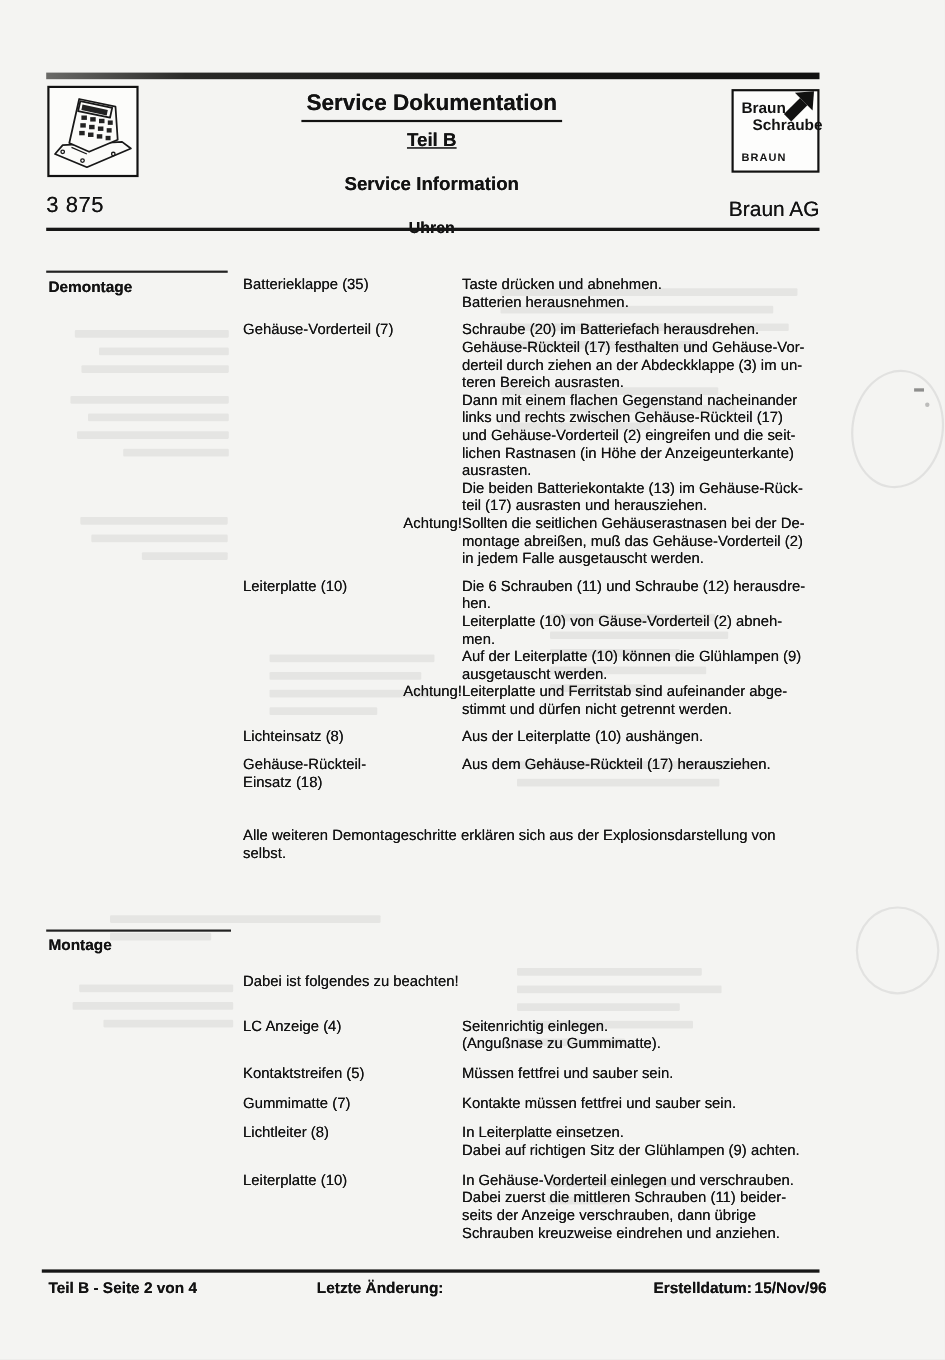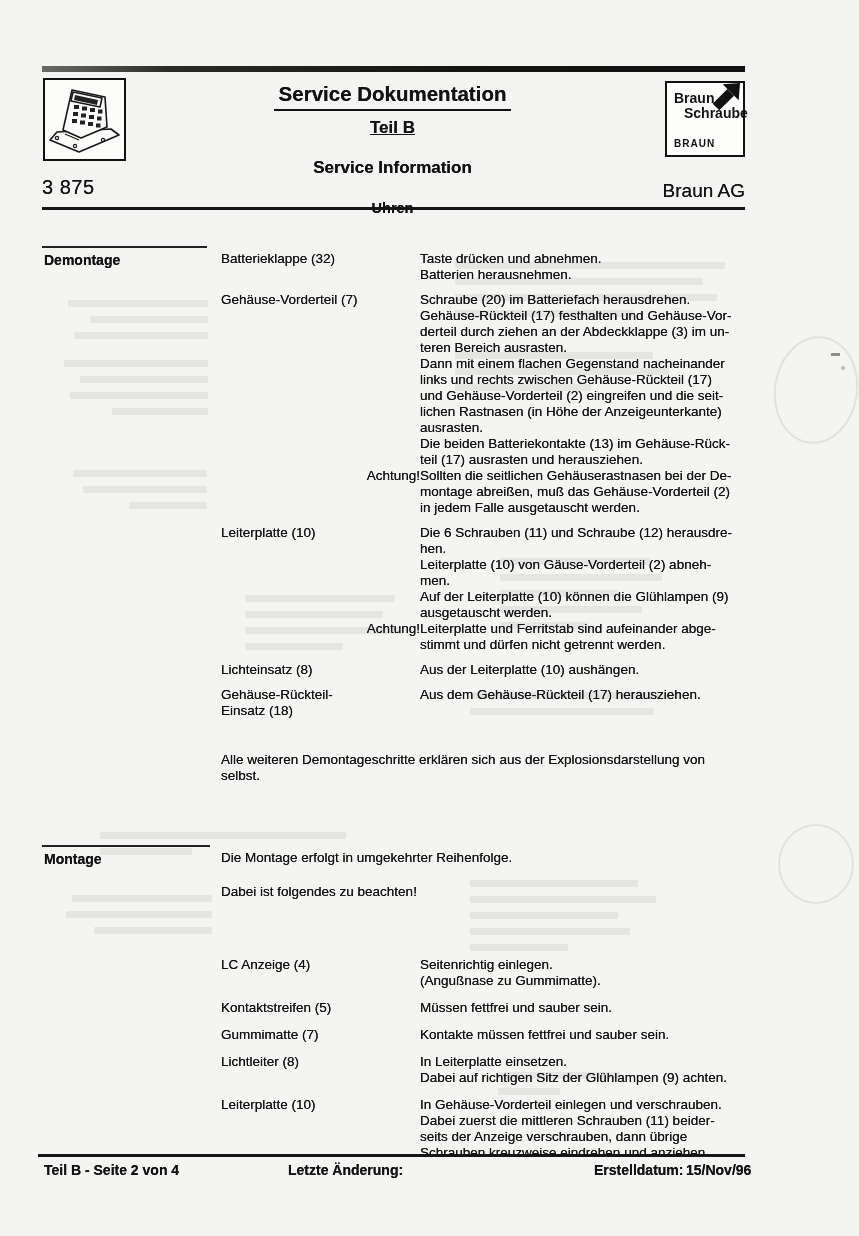--- a/index.html
+++ b/index.html
@@ -192,21 +192,21 @@
 
   <div class="abs model txt">3 875</div>
   <div class="abs company txt">Braun AG</div>
   <div class="abs rule2"></div>
 
   <div class="abs secline" style="left:42px;top:246px;width:165px;"></div>
   <div class="abs seclabel txt" style="left:44px;top:252px;">Demontage</div>
 
   <div class="abs rows txt" style="left:221px;top:251px;">
     <div class="row">
-      <div class="part pre">Batterieklappe (32)</div>
+      <div class="part pre">Batterieklappe (35)</div>
       <div class="desc pre">Taste drücken und abnehmen.
 Batterien herausnehmen.</div>
     </div>
     <div class="row">
       <div class="part pre">Gehäuse-Vorderteil (7)</div>
       <div class="desc pre">Schraube (20) im Batteriefach herausdrehen.
 Gehäuse-Rückteil (17) festhalten und Gehäuse-Vor-
 derteil durch ziehen an der Abdeckklappe (3) im un-
 teren Bereich ausrasten.
 Dann mit einem flachen Gegenstand nacheinander
@@ -247,24 +247,23 @@
       <div class="desc pre">Aus dem Gehäuse-Rückteil (17) herausziehen.</div>
     </div>
   </div>
 
   <div class="abs bodyline pre txt" style="left:221px;top:752px;width:528px;">Alle weiteren Demontageschritte erklären sich aus der Explosionsdarstellung von
 selbst.</div>
 
   <div class="abs secline" style="left:42px;top:845px;width:168px;"></div>
   <div class="abs seclabel txt" style="left:44px;top:851px;">Montage</div>
 
-  <div class="abs bodyline txt" style="left:221px;top:850px;">Die Montage erfolgt in umgekehrter Reihenfolge.</div>
   <div class="abs bodyline txt" style="left:221px;top:884px;">Dabei ist folgendes zu beachten!</div>
 
-  <div class="abs rows mrows txt" style="left:221px;top:957px;">
+  <div class="abs rows mrows txt" style="left:221px;top:925px;">
     <div class="row">
       <div class="part pre">LC Anzeige (4)</div>
       <div class="desc pre">Seitenrichtig einlegen.
 (Angußnase zu Gummimatte).</div>
     </div>
     <div class="row">
       <div class="part pre">Kontaktstreifen (5)</div>
       <div class="desc pre">Müssen fettfrei und sauber sein.</div>
     </div>
     <div class="row">

